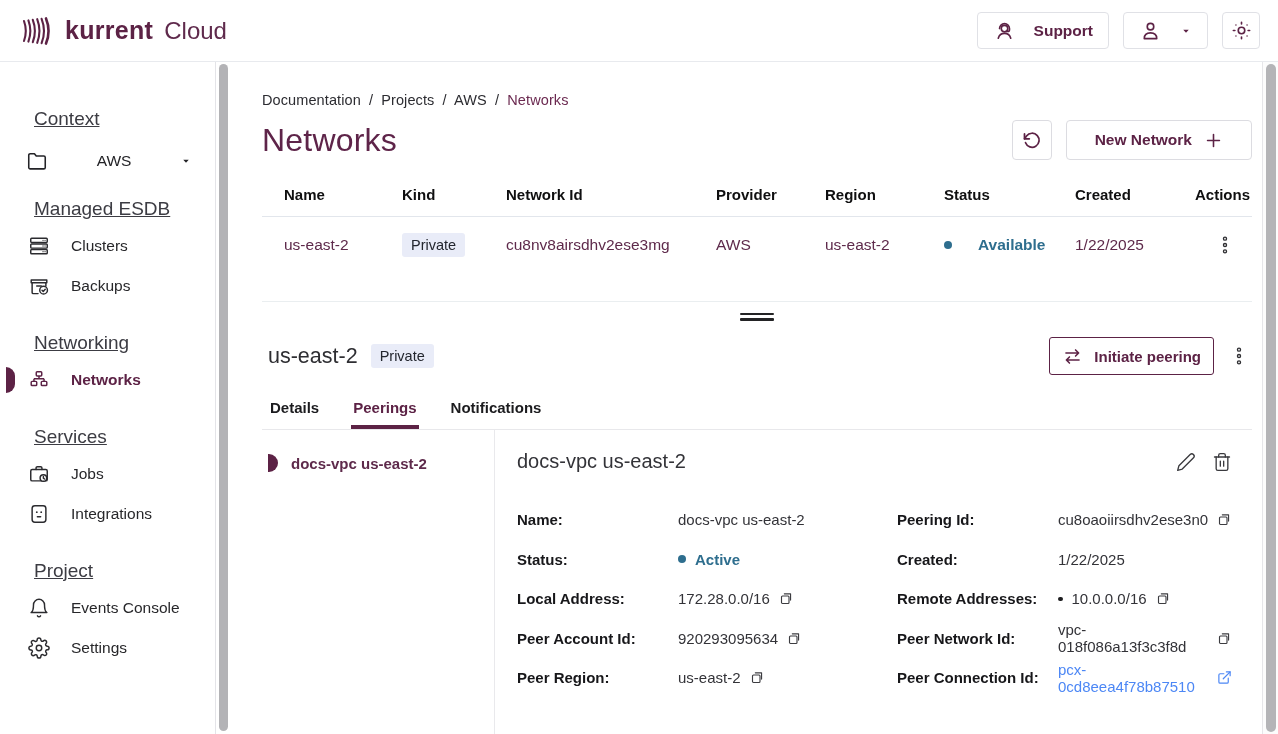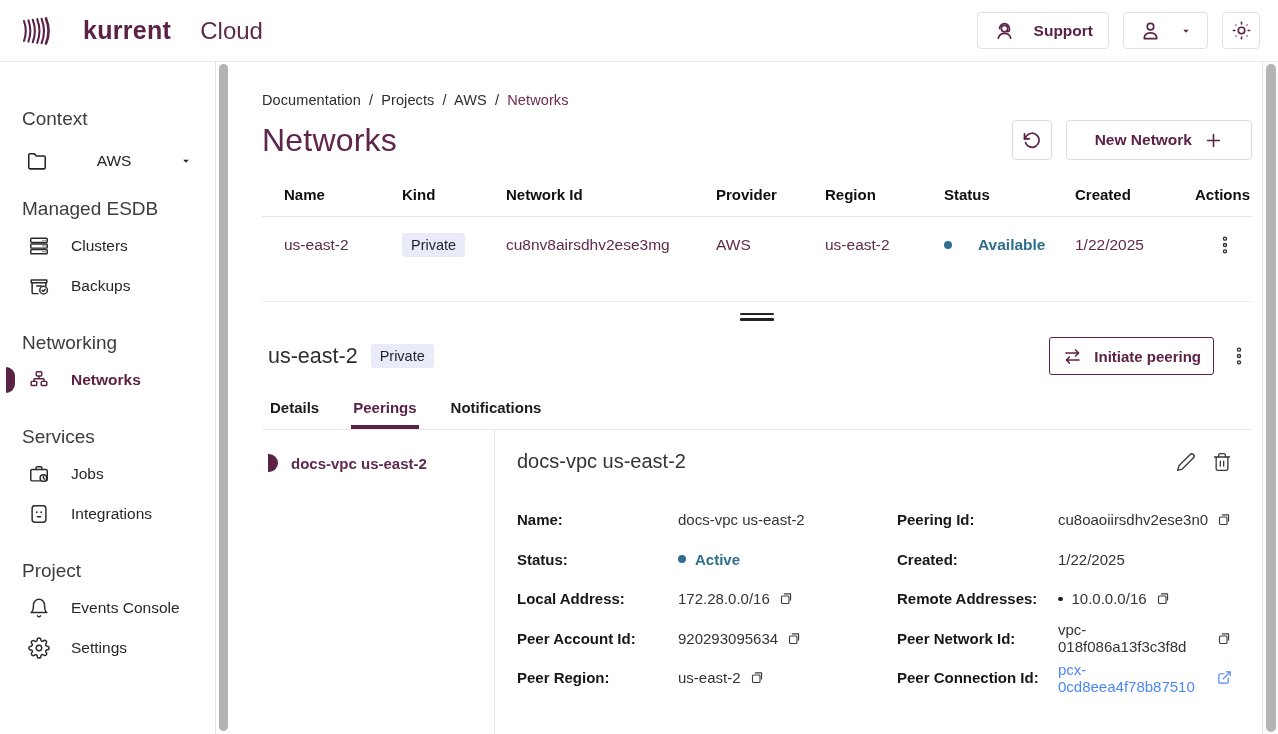--- a/index.html
+++ b/index.html
@@ -16,38 +16,38 @@
     width:1278px;height:734px;overflow:hidden;background:#fff;
     font-family:"Liberation Sans",sans-serif;color:#1d1d1f;
     -webkit-font-smoothing:antialiased;
   }
   svg{display:block;}
   .icn svg{width:22px;height:22px;}
 
   
   .header{height:62px;display:flex;align-items:center;justify-content:space-between;
     padding:0 18px 0 20px;border-bottom:1px solid #e8eaee;}
-  .logo{display:flex;align-items:center;gap:27px;color:var(--accent);}
+  .logo{display:flex;align-items:center;gap:9px;color:var(--accent);}
   .logo-mark svg{width:36px;height:30px;}
   .logo-bold{font-size:25px;font-weight:700;letter-spacing:.3px;}
   .logo-light{font-size:24px;font-weight:400;margin-left:2px;color:#5f2a4c;}
   .hdr-actions{display:flex;align-items:center;gap:14px;}
   .hdr-btn{display:flex;align-items:center;gap:18px;height:37px;padding:0 15px;
     border:1px solid #e0e1e6;border-radius:4px;background:#fff;color:var(--accent);
     font-size:15.5px;font-weight:600;cursor:pointer;}
   .hdr-btn .icn svg{width:23px;height:23px;}
   .hdr-btn.square{width:38px;padding:0;justify-content:center;}
   .caret svg{width:12px;height:12px;}
 
   
   .body-row{display:flex;height:672px;}
 
   
   .sidebar{width:215px;flex:none;padding:24px 0 0 22px;position:relative;}
-  .sb-heading{font-size:19px;color:#3c3c43;margin:26px 0 6px 0;}
+  .sb-heading{font-size:19px;color:#3c3c43;margin:26px 0 6px 12px;text-decoration:underline;}
   .sb-heading:first-child{margin-top:22px;}
   .sb-context{display:flex;align-items:center;justify-content:space-between;
     width:166px;margin:20px 0 8px 4px;cursor:pointer;color:#232327;}
   .sb-context .lbl{font-size:15.5px;color:#232327;}
   .sb-item{display:flex;align-items:center;gap:21px;height:40px;margin-left:6px;
     font-size:15.5px;color:#27272a;cursor:pointer;position:relative;}
   .sb-item .icn{color:#2b2b2f;}
   .sb-item.active{color:var(--accent);font-weight:600;}
   .sb-item.active .icn{color:var(--accent);}
   .sb-marker{position:absolute;left:-22px;top:50%;transform:translateY(-50%);

